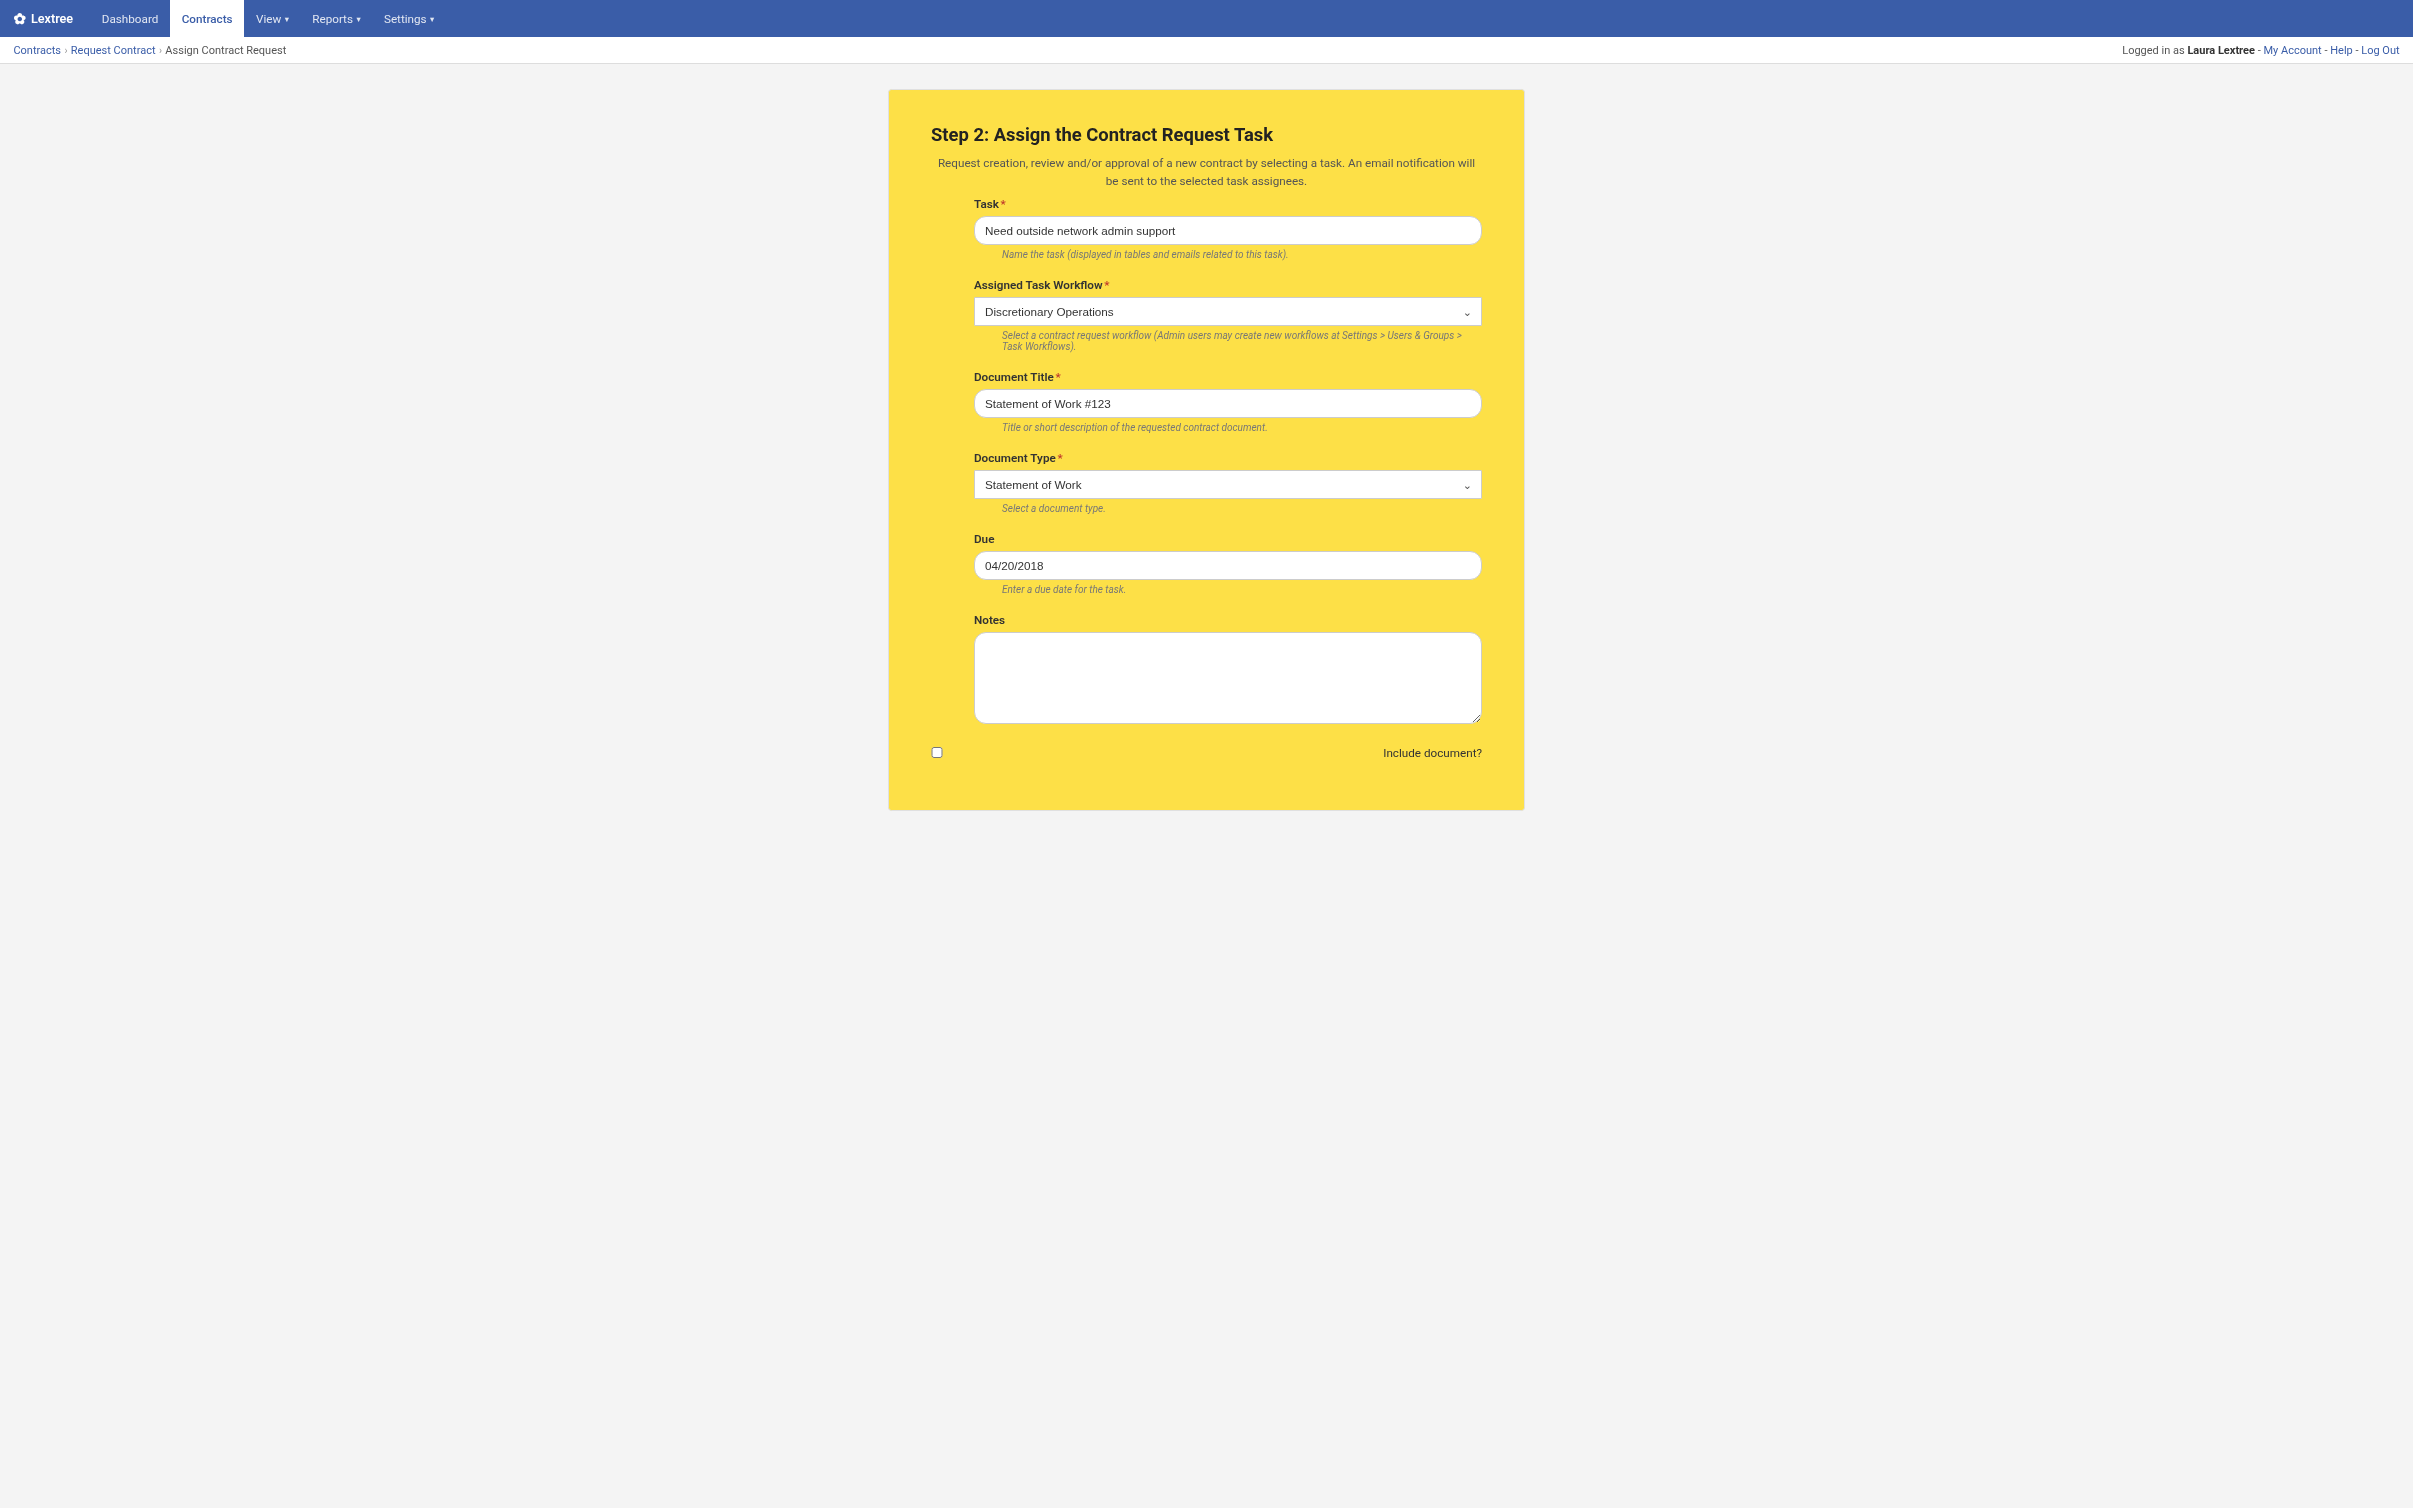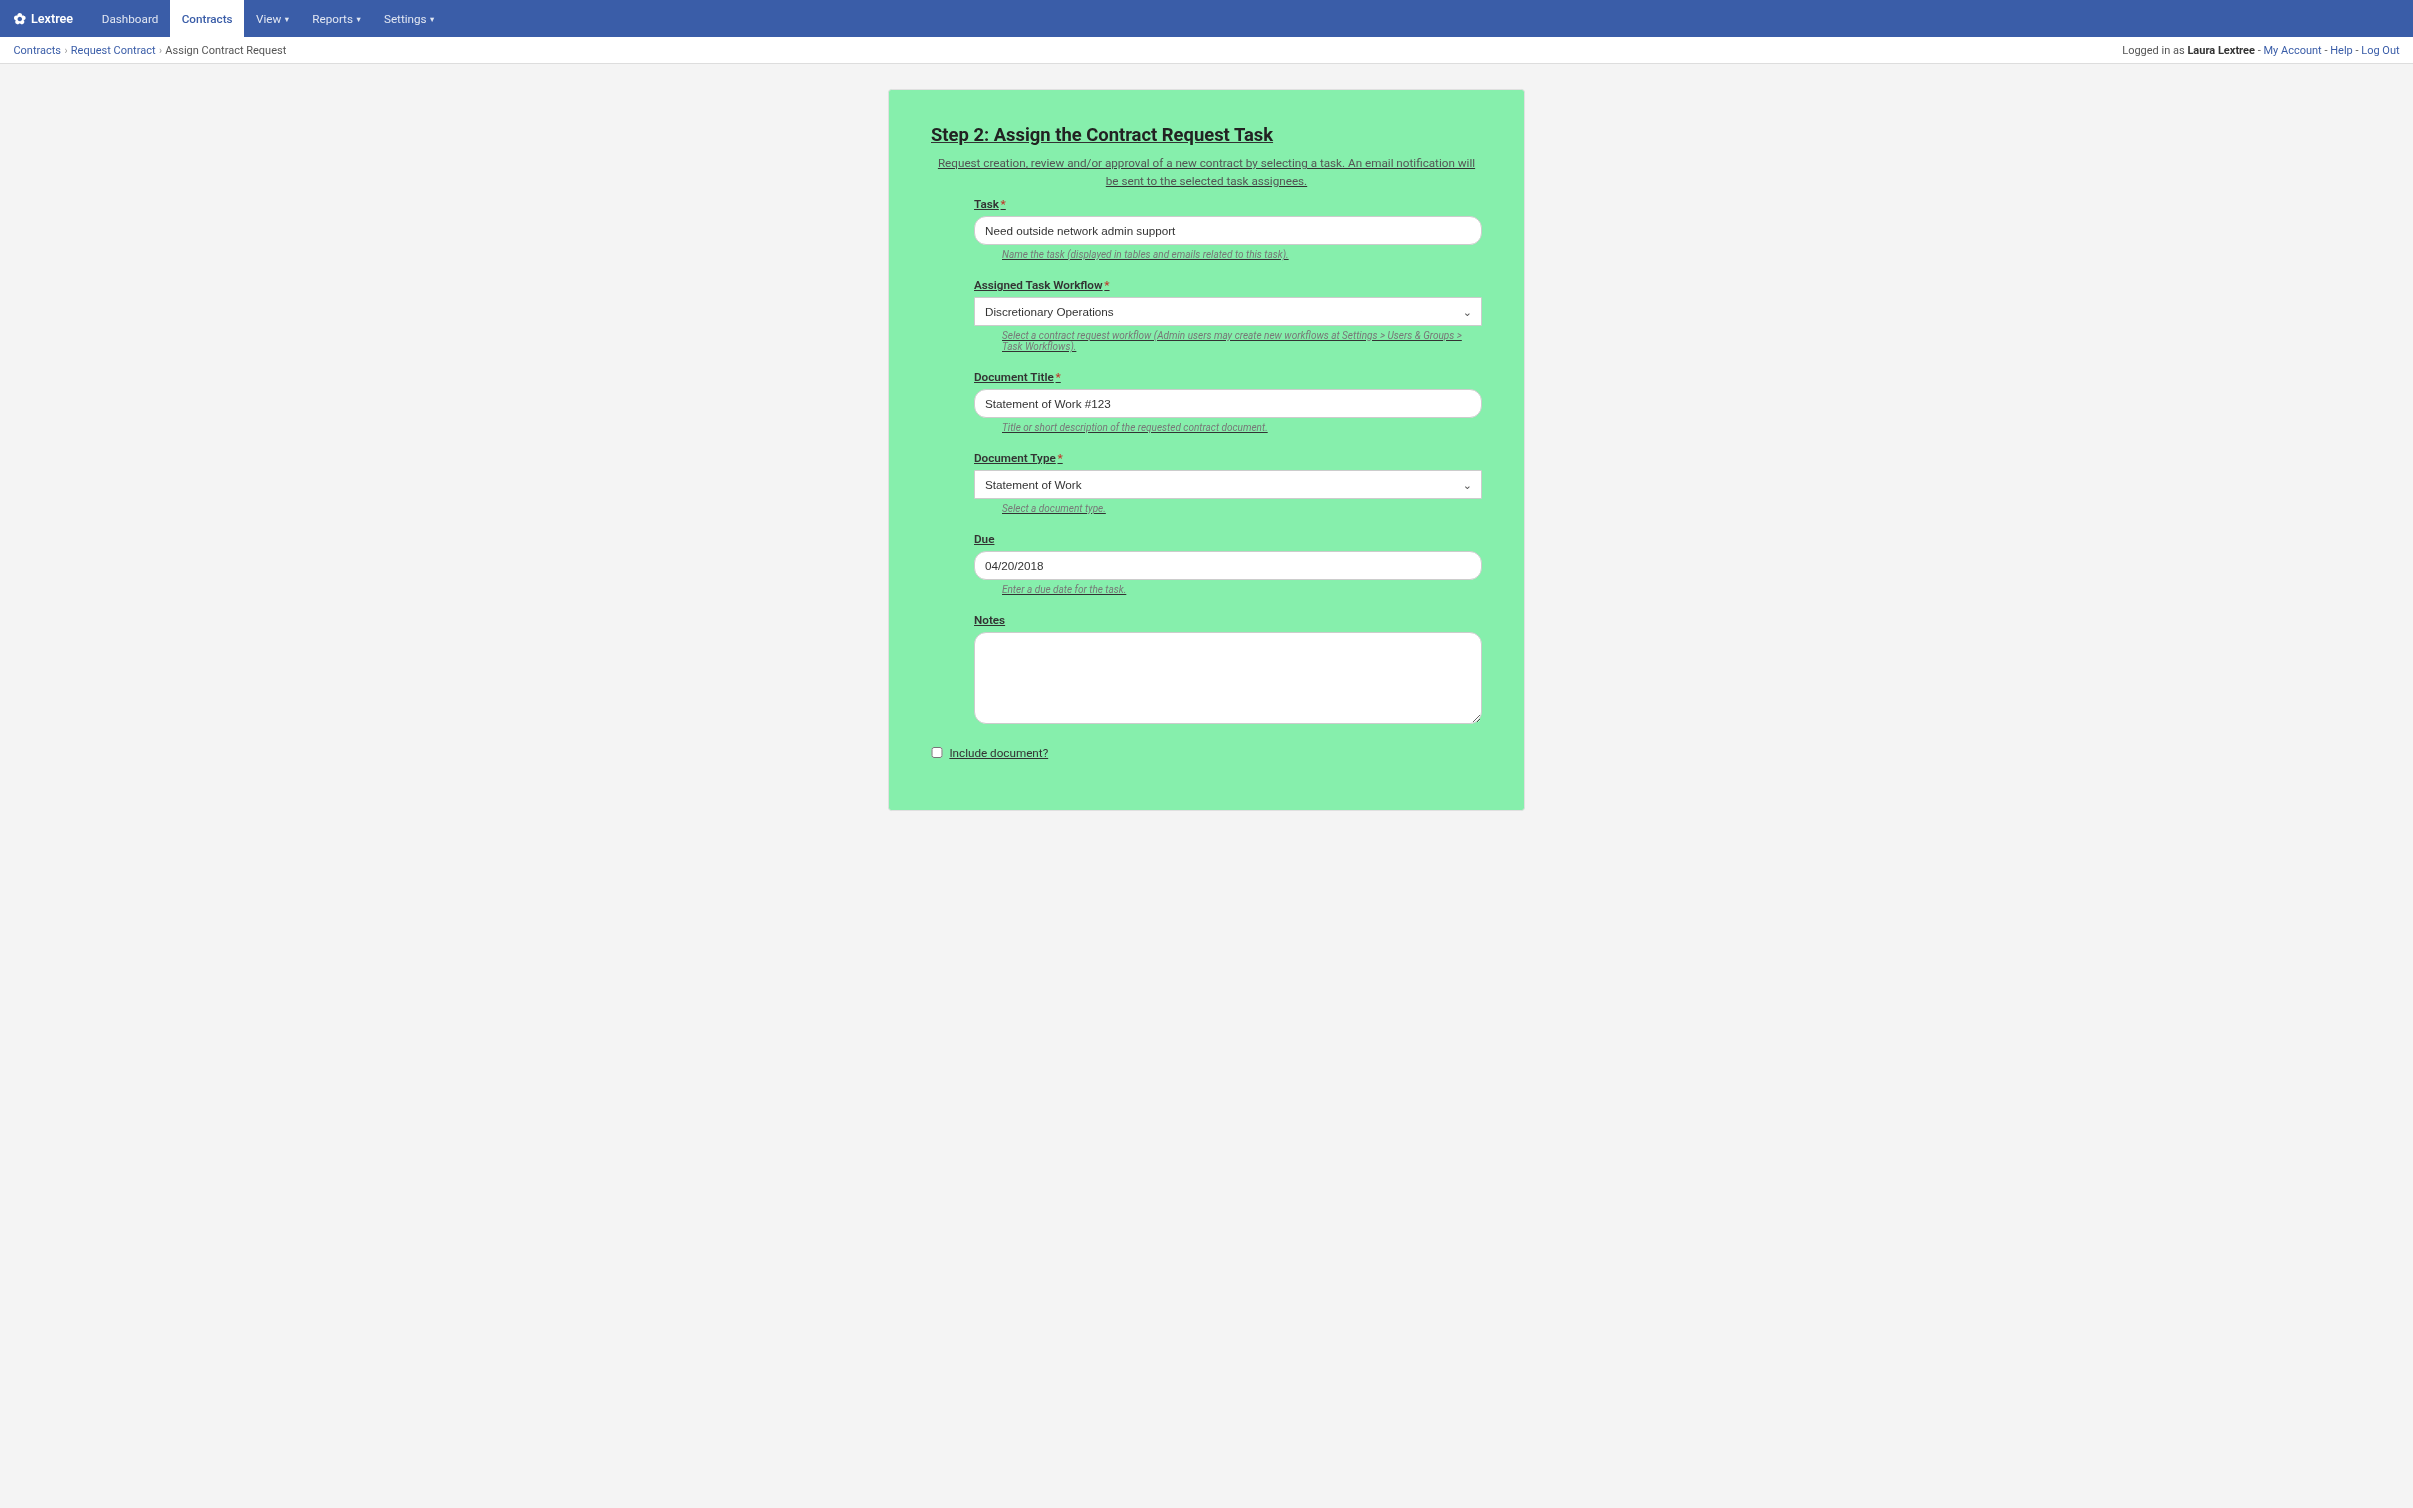--- a/index.html
+++ b/index.html
@@ -38,22 +38,22 @@
     .breadcrumb { display: flex; align-items: center; gap: 3.4px; }
     .breadcrumb a { color: #3a5da8; text-decoration: none; }
     .breadcrumb-sep { color: #999; font-size: 10px; }
     .breadcrumb-current { color: #555; }
     .auth-info { font-size: 11px; color: #555; }
     .auth-info a { color: #3a5da8; text-decoration: none; }
     .auth-info strong { font-weight: 700; color: #333; }
 
     
     .main-content {
-      max-width: 637px; margin: 25px auto; background: #86efac;
-      border: 0.8px solid #e0e0e0; border-radius: 3.4px; padding: 34px 42px 50px; text-decoration: underline;
+      max-width: 637px; margin: 25px auto; background: #fde047;
+      border: 0.8px solid #e0e0e0; border-radius: 3.4px; padding: 34px 42px 50px;
     }
 
     .page-title { font-size: 18.4px; font-weight: 700; color: #222; margin-bottom: 10px; }
     .page-desc { font-size: 11.7px; color: #555; margin-bottom: 7px; line-height: 1.5; text-align: center; }
 
     .form-group { margin-bottom: 18.4px; padding-left: 43px; }
     .form-label {
       display: block; font-size: 11.7px; font-weight: 600; color: #333; margin-bottom: 5px;
     }
     .required { color: #c0392b; margin-left: 1.7px; }
@@ -70,21 +70,21 @@
       border: 0.8px solid #ccc; border-radius: 1px; color: #333; background: #fff;
       appearance: none; -webkit-appearance: none; cursor: pointer; outline: none;
     }
     .select-chevron {
       position: absolute; right: 10px; top: 50%; transform: translateY(-50%);
       pointer-events: none; color: #555; font-size: 11px;
     }
 
     textarea.form-control { resize: vertical; min-height: 92px; }
 
-    .checkbox-row { display: flex; align-items: center; gap: 6.7px; margin-top: 8.4px; }
+    .checkbox-row { display: flex; align-items: center; gap: 6.7px; margin-top: 8.4px; justify-content: space-between; }
     .checkbox-row input[type="checkbox"] { width: 11.7px; height: 11.7px; cursor: pointer; }
     .checkbox-label { font-size: 11.7px; color: #333; cursor: pointer; }
   </style>
 </head>
 <body>
 
 <nav>
   <div class="top-nav">
     <a class="brand" href="#">
       <span class="brand-icon">✿</span>

